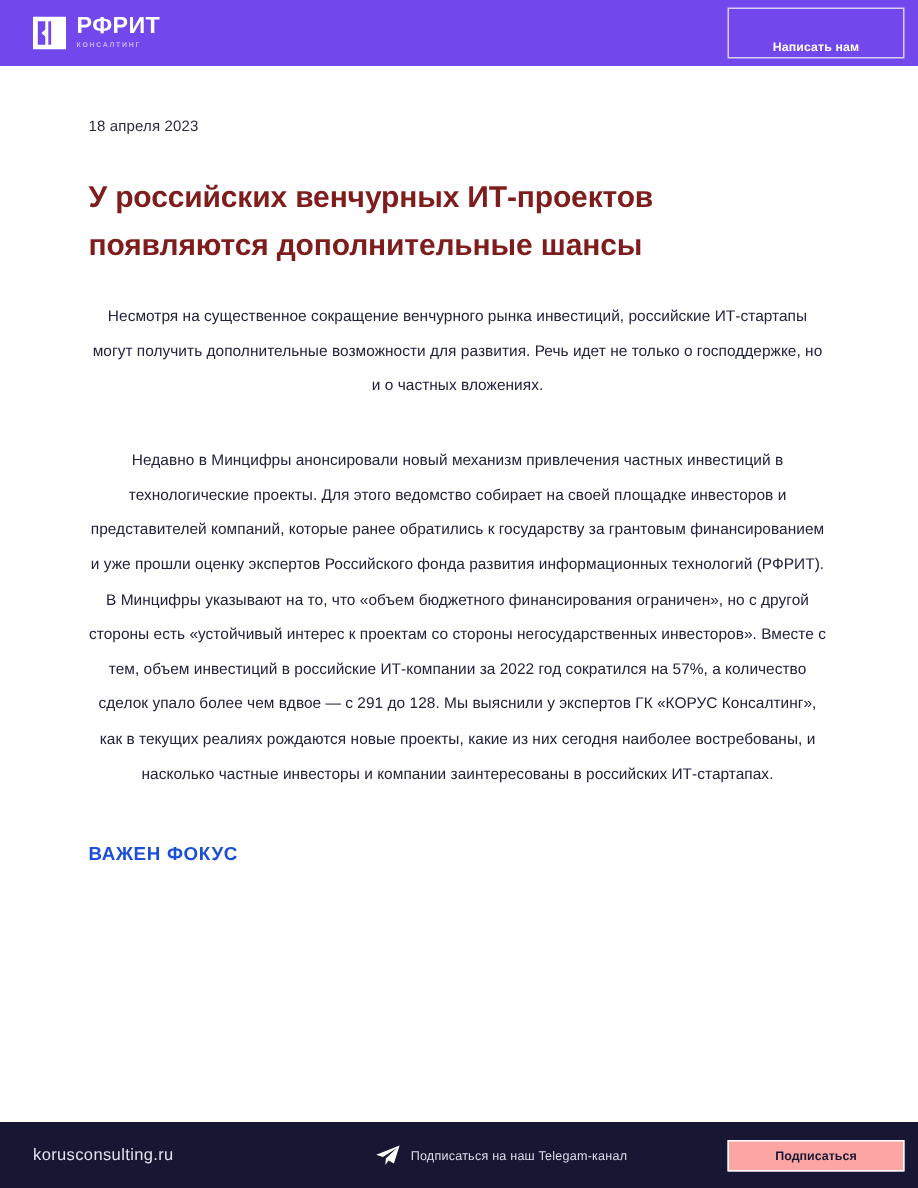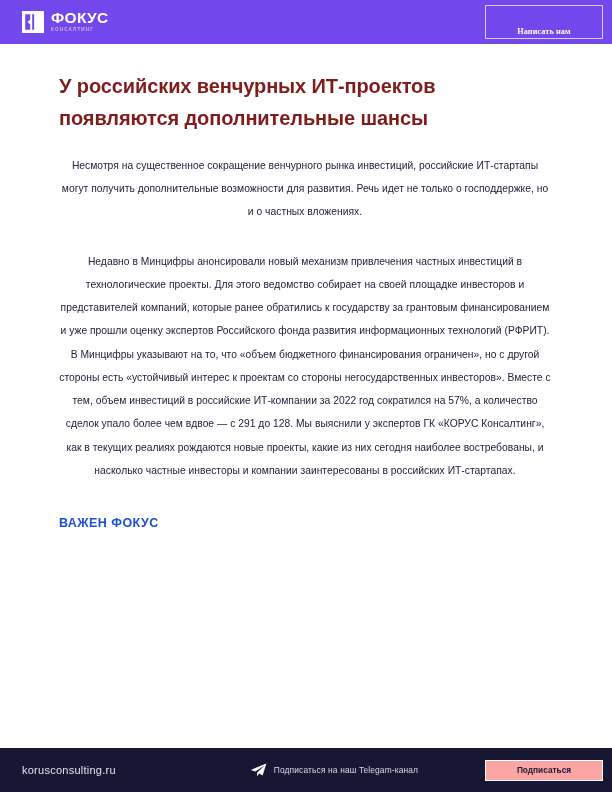--- a/index.html
+++ b/index.html
@@ -81,21 +81,21 @@
     color: #ffffff;
     font-size: 8.2px;
     font-weight: bold;
     letter-spacing: 0.1px;
     width: 118px;
     height: 21px;
     line-height: 19px;
     text-align: center;
     cursor: pointer;
     box-sizing: border-box;
-    font-family: Liberation Serif, serif;
+    font-family: Liberation Sans, sans-serif;
     padding: 16px;
   }
 
   
   .article {
     position: absolute;
     left: 59px;
     top: 44px;
     width: 494px;
   }
@@ -212,30 +212,31 @@
 
     <div class="brand">
       <span class="brand-mark">
         <svg width="22" height="22" viewBox="0 0 22 22" xmlns="http://www.w3.org/2000/svg">
           <rect x="0" y="0" width="22" height="22" fill="#ffffff"></rect>
           <path d="M3.2 3.2 L8.2 3.2 L8.2 8.6 L5.6 11 L8.2 13.4 L8.2 18.8 L3.2 18.8 Z" fill="#7248ec"></path>
           <rect x="10.2" y="3.2" width="1.9" height="15.6" fill="#7248ec"></rect>
         </svg>
       </span>
       <span class="brand-text">
-        <span class="brand-name">ФОКУС</span>
+        <span class="brand-name">РФРИТ</span>
         <span class="brand-sub">КОНСАЛТИНГ</span>
       </span>
     </div>
 
     <button class="header-cta" type="button">Написать нам</button>
   </div>
 
   <div class="article">
 
+    <div class="article-date">18 апреля 2023</div>
 
     <h1 class="article-title">У российских венчурных ИТ-проектов появляются дополнительные шансы</h1>
 
     <div class="article-body">
       <p class="para">Несмотря на существенное сокращение венчурного рынка инвестиций, российские ИТ-стартапы могут получить дополнительные возможности для развития. Речь идет не только о господдержке, но и о частных вложениях.</p>
       <div class="para-gap"></div>
       <p class="para">Недавно в Минцифры анонсировали новый механизм привлечения частных инвестиций в технологические проекты. Для этого ведомство собирает на своей площадке инвесторов и представителей компаний, которые ранее обратились к государству за грантовым финансированием и уже прошли оценку экспертов Российского фонда развития информационных технологий (РФРИТ). В Минцифры указывают на то, что «объем бюджетного финансирования ограничен», но с другой стороны есть «устойчивый интерес к проектам со стороны негосударственных инвесторов». Вместе с тем, объем инвестиций в российские ИТ-компании за 2022 год сократился на 57%, а количество сделок упало более чем вдвое — с 291 до 128. Мы выяснили у экспертов ГК «КОРУС Консалтинг», как в текущих реалиях рождаются новые проекты, какие из них сегодня наиболее востребованы, и насколько частные инвесторы и компании заинтересованы в российских ИТ-стартапах.</p>
     </div>
 
     <h2 class="section-heading">ВАЖЕН ФОКУС</h2>

